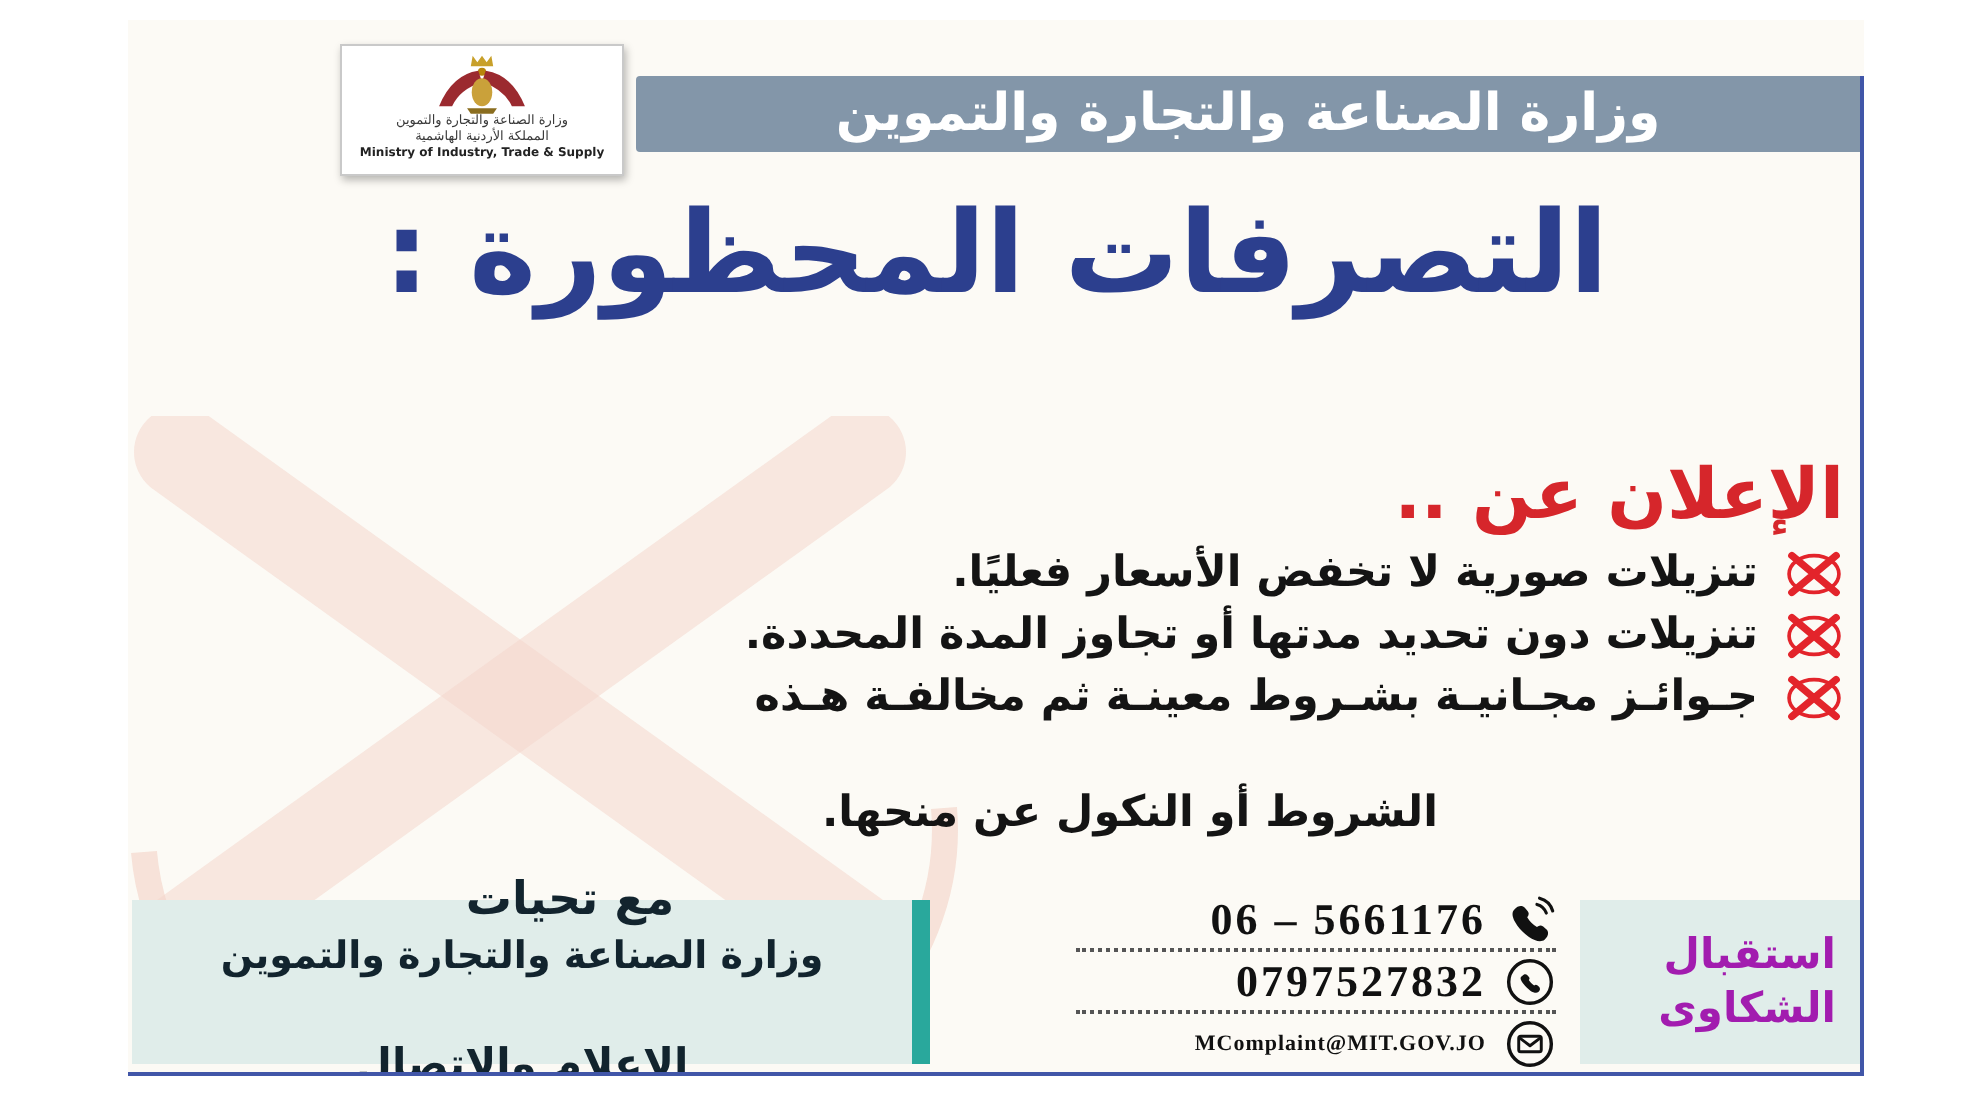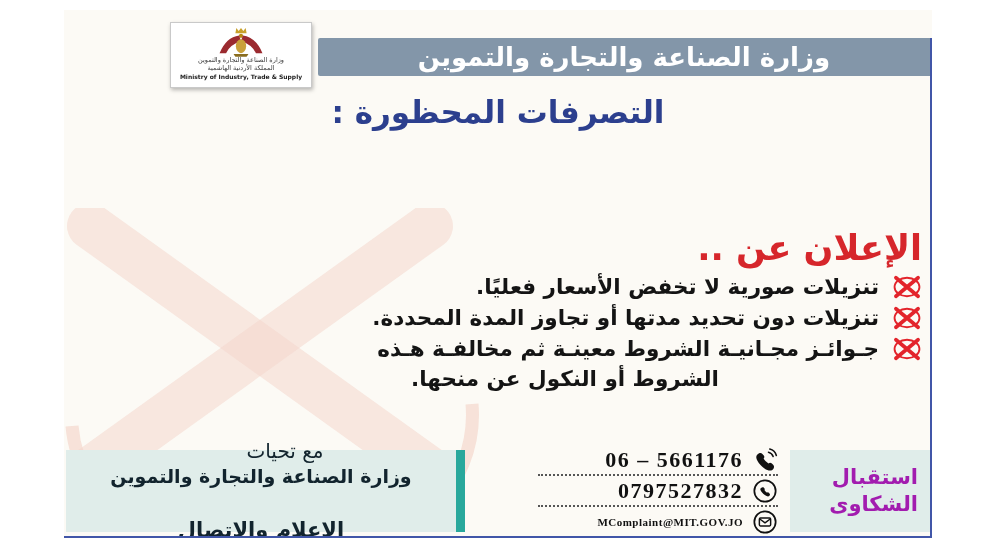--- a/index.html
+++ b/index.html
@@ -19,30 +19,30 @@
   .page{position:relative;width:994px;height:559px;background:#ffffff;overflow:hidden;margin:0 auto;}
   .poster{position:absolute;left:64px;top:10px;width:868px;height:528px;background:#fcfaf5;overflow:hidden;direction:rtl;}
   .frame-right{position:absolute;right:0;top:28px;bottom:0;width:2px;background:var(--frame-blue);}
   .frame-bottom{position:absolute;left:0;right:0;bottom:0;height:2px;background:var(--frame-blue);}
   .watermark{position:absolute;left:-4px;top:198px;opacity:.8;pointer-events:none;}
   .header-bar{position:absolute;right:2px;top:28px;width:612px;height:38px;background:var(--bar-blue-gray);display:flex;align-items:center;justify-content:center;border-radius:2px 0 0 2px;}
   .header-title{color:#fff;font-size:26px;font-weight:bold;white-space:nowrap;}
   .logo-box{position:absolute;left:106px;top:12px;width:142px;height:66px;background:#fff;border:1px solid #c9c9c9;box-shadow:1px 2px 4px rgba(0,0,0,.28);display:flex;flex-direction:column;align-items:center;padding-top:2px;z-index:3;}
   .logo-ar{font-size:6.5px;color:#3a3a3a;line-height:1.2;white-space:nowrap;}
   .logo-en{font-size:6px;color:#222;font-weight:bold;white-space:nowrap;}
-  .main-title{position:absolute;top:84px;left:0;right:0;text-align:center;font-size:31px;font-weight:bold;color:var(--title-blue);direction:rtl;}
+  .main-title{position:absolute;top:84px;left:0;right:0;text-align:center;font-size:57px;font-weight:bold;color:var(--title-blue);direction:rtl;}
   .banner{position:absolute;top:176px;right:70px;width:652px;height:40px;background:var(--bar-blue-gray);border-radius:9px;color:#fff;font-size:25px;font-weight:bold;display:flex;align-items:center;justify-content:center;direction:rtl;white-space:nowrap;}
   .section-heading{position:absolute;top:218px;right:10px;font-size:35px;font-weight:bold;color:var(--heading-red);direction:rtl;}
   .bullets{position:absolute;top:262px;right:10px;width:830px;display:flex;flex-direction:column;direction:rtl;}
   .bullet{display:flex;align-items:flex-start;gap:13px;}
   .x-icon{flex:0 0 auto;margin-top:3px;}
   .bullet-text{font-size:21.5px;font-weight:bold;color:var(--text-dark);line-height:1.4;}
-  .bullet-text .line2{display:block;margin-right:160px;}
+  .bullet-text .line2{display:block;margin-right:160px;margin-top:28px;}
   .greeting-box{position:absolute;left:2px;bottom:6px;width:390px;height:82px;background:var(--mint);display:flex;flex-direction:column;align-items:center;justify-content:center;direction:rtl;color:#12242e;}
-  .greet-1{font-size:20px;font-weight:normal;line-height:1.3;margin-left:48px;}
+  .greet-1{font-size:23px;font-weight:bold;line-height:1.3;margin-left:48px;}
   .greet-2{font-size:19px;font-weight:bold;line-height:1.3;}
   .greet-3{font-size:21px;font-weight:bold;line-height:1.3;margin-top:28px;}
   .teal-bar{position:absolute;left:392px;bottom:6px;width:9px;height:82px;background:var(--teal);}
   .contact{position:absolute;left:401px;bottom:6px;width:325px;height:82px;display:flex;flex-direction:column;align-items:flex-end;justify-content:center;padding-right:0;padding-left:8px;direction:ltr;}
   .c-row{display:flex;align-items:center;gap:9px;margin-right:12px;text-align:center;}
   .c-val{font-family:"Liberation Serif",serif;font-weight:bold;font-size:22px;color:#111;letter-spacing:1.5px;white-space:nowrap;}
   .c-val.email{font-size:11px;letter-spacing:.5px;}
   .dotsep{width:240px;border-bottom:2px dotted #555;margin:1px 12px 2px 0;}
   .complaints-box{position:absolute;left:726px;bottom:6px;width:140px;height:82px;background:var(--mint);display:flex;flex-direction:column;justify-content:center;padding-right:12px;direction:rtl;text-align:right;color:#a21caf;}
   .complaints-box div{font-size:21px;font-weight:bold;line-height:1.3;}
@@ -105,21 +105,21 @@
       </div>
 
       <div class="bullet">
         <span class="x-icon">
           <svg width="30" height="24" viewBox="0 0 32 26">
             <ellipse cx="16" cy="13" rx="13.5" ry="10" fill="none" stroke="#e3242b" stroke-width="2"></ellipse>
             <path d="M4 3 L28 23 M28 3 L4 23" stroke="#e3242b" stroke-width="4" stroke-linecap="round" fill="none"></path>
           </svg>
         </span>
         <p class="bullet-text">
-          <span>جـوائـز مجـانيـة الشروط معينـة ثم مخالفـة هـذه</span>
+          <span>جـوائـز مجـانيـة بشـروط معينـة ثم مخالفـة هـذه</span>
           <span class="line2">الشروط أو النكول عن منحها.</span>
         </p>
       </div>
 
     </div>
 
     <div class="greeting-box">
       <div class="greet-1">مع تحيات</div>
       <div class="greet-2">وزارة الصناعة والتجارة والتموين</div>
       <div class="greet-3">الاعلام والاتصال</div>

